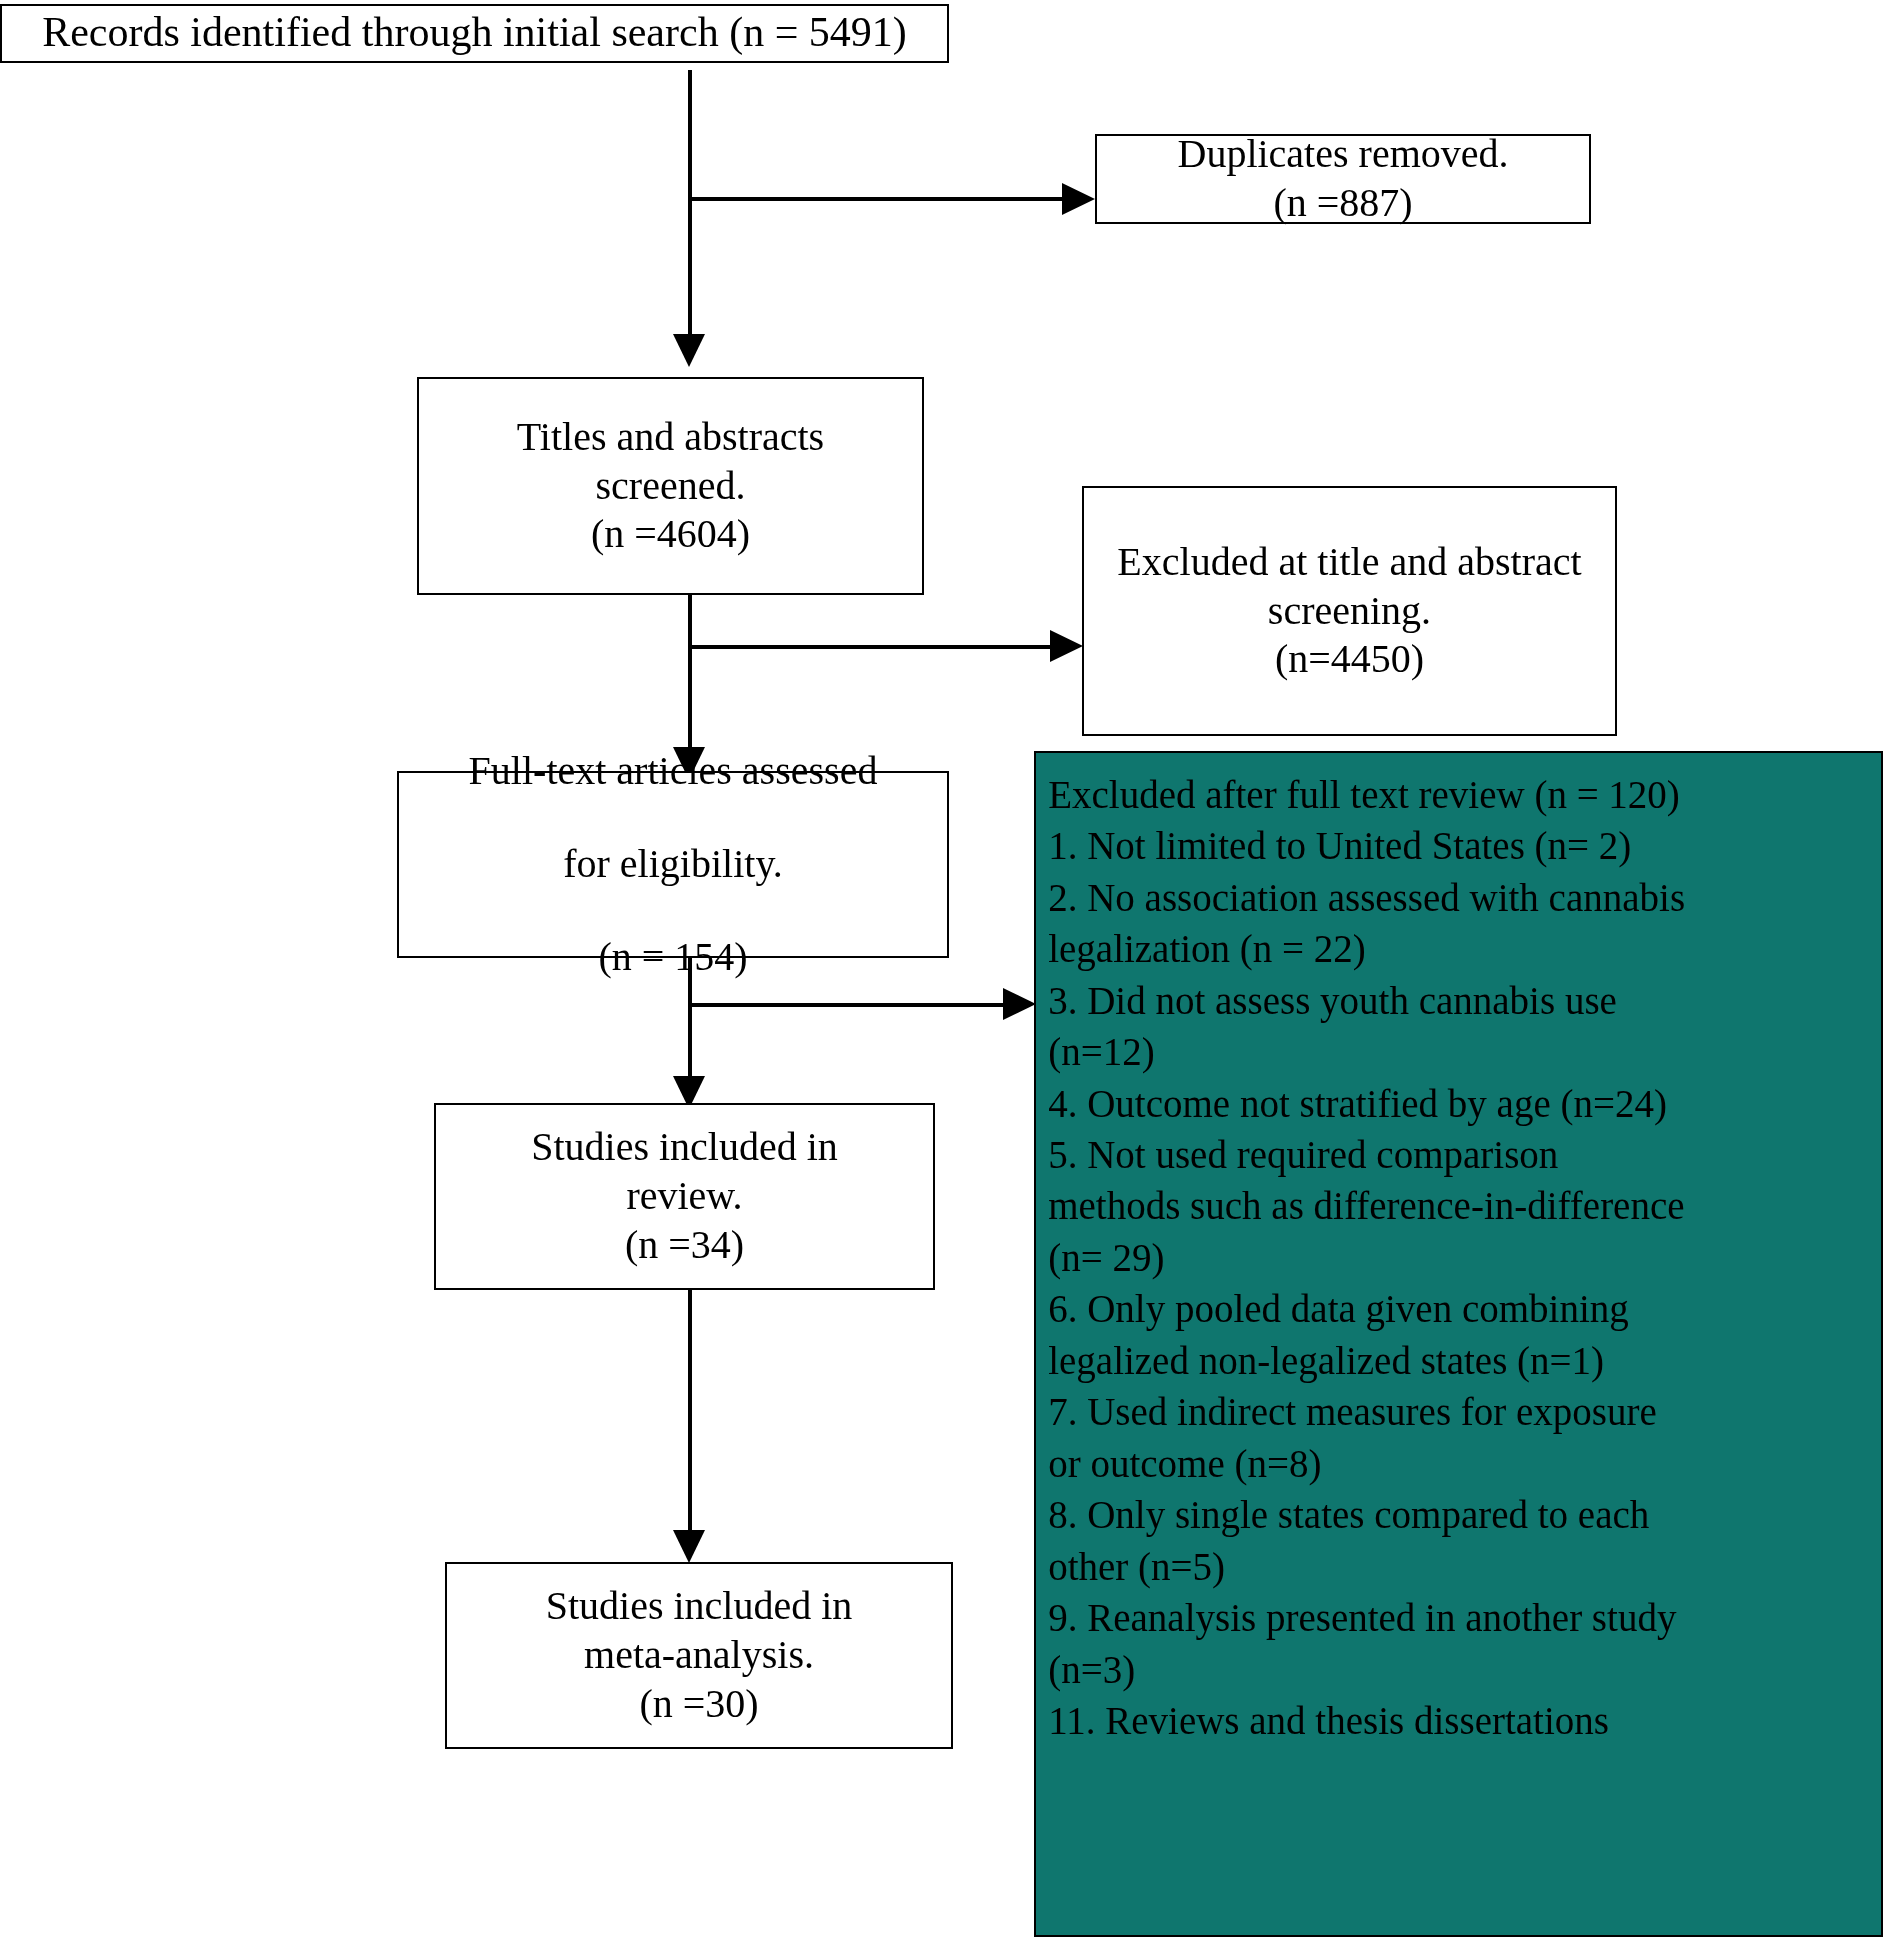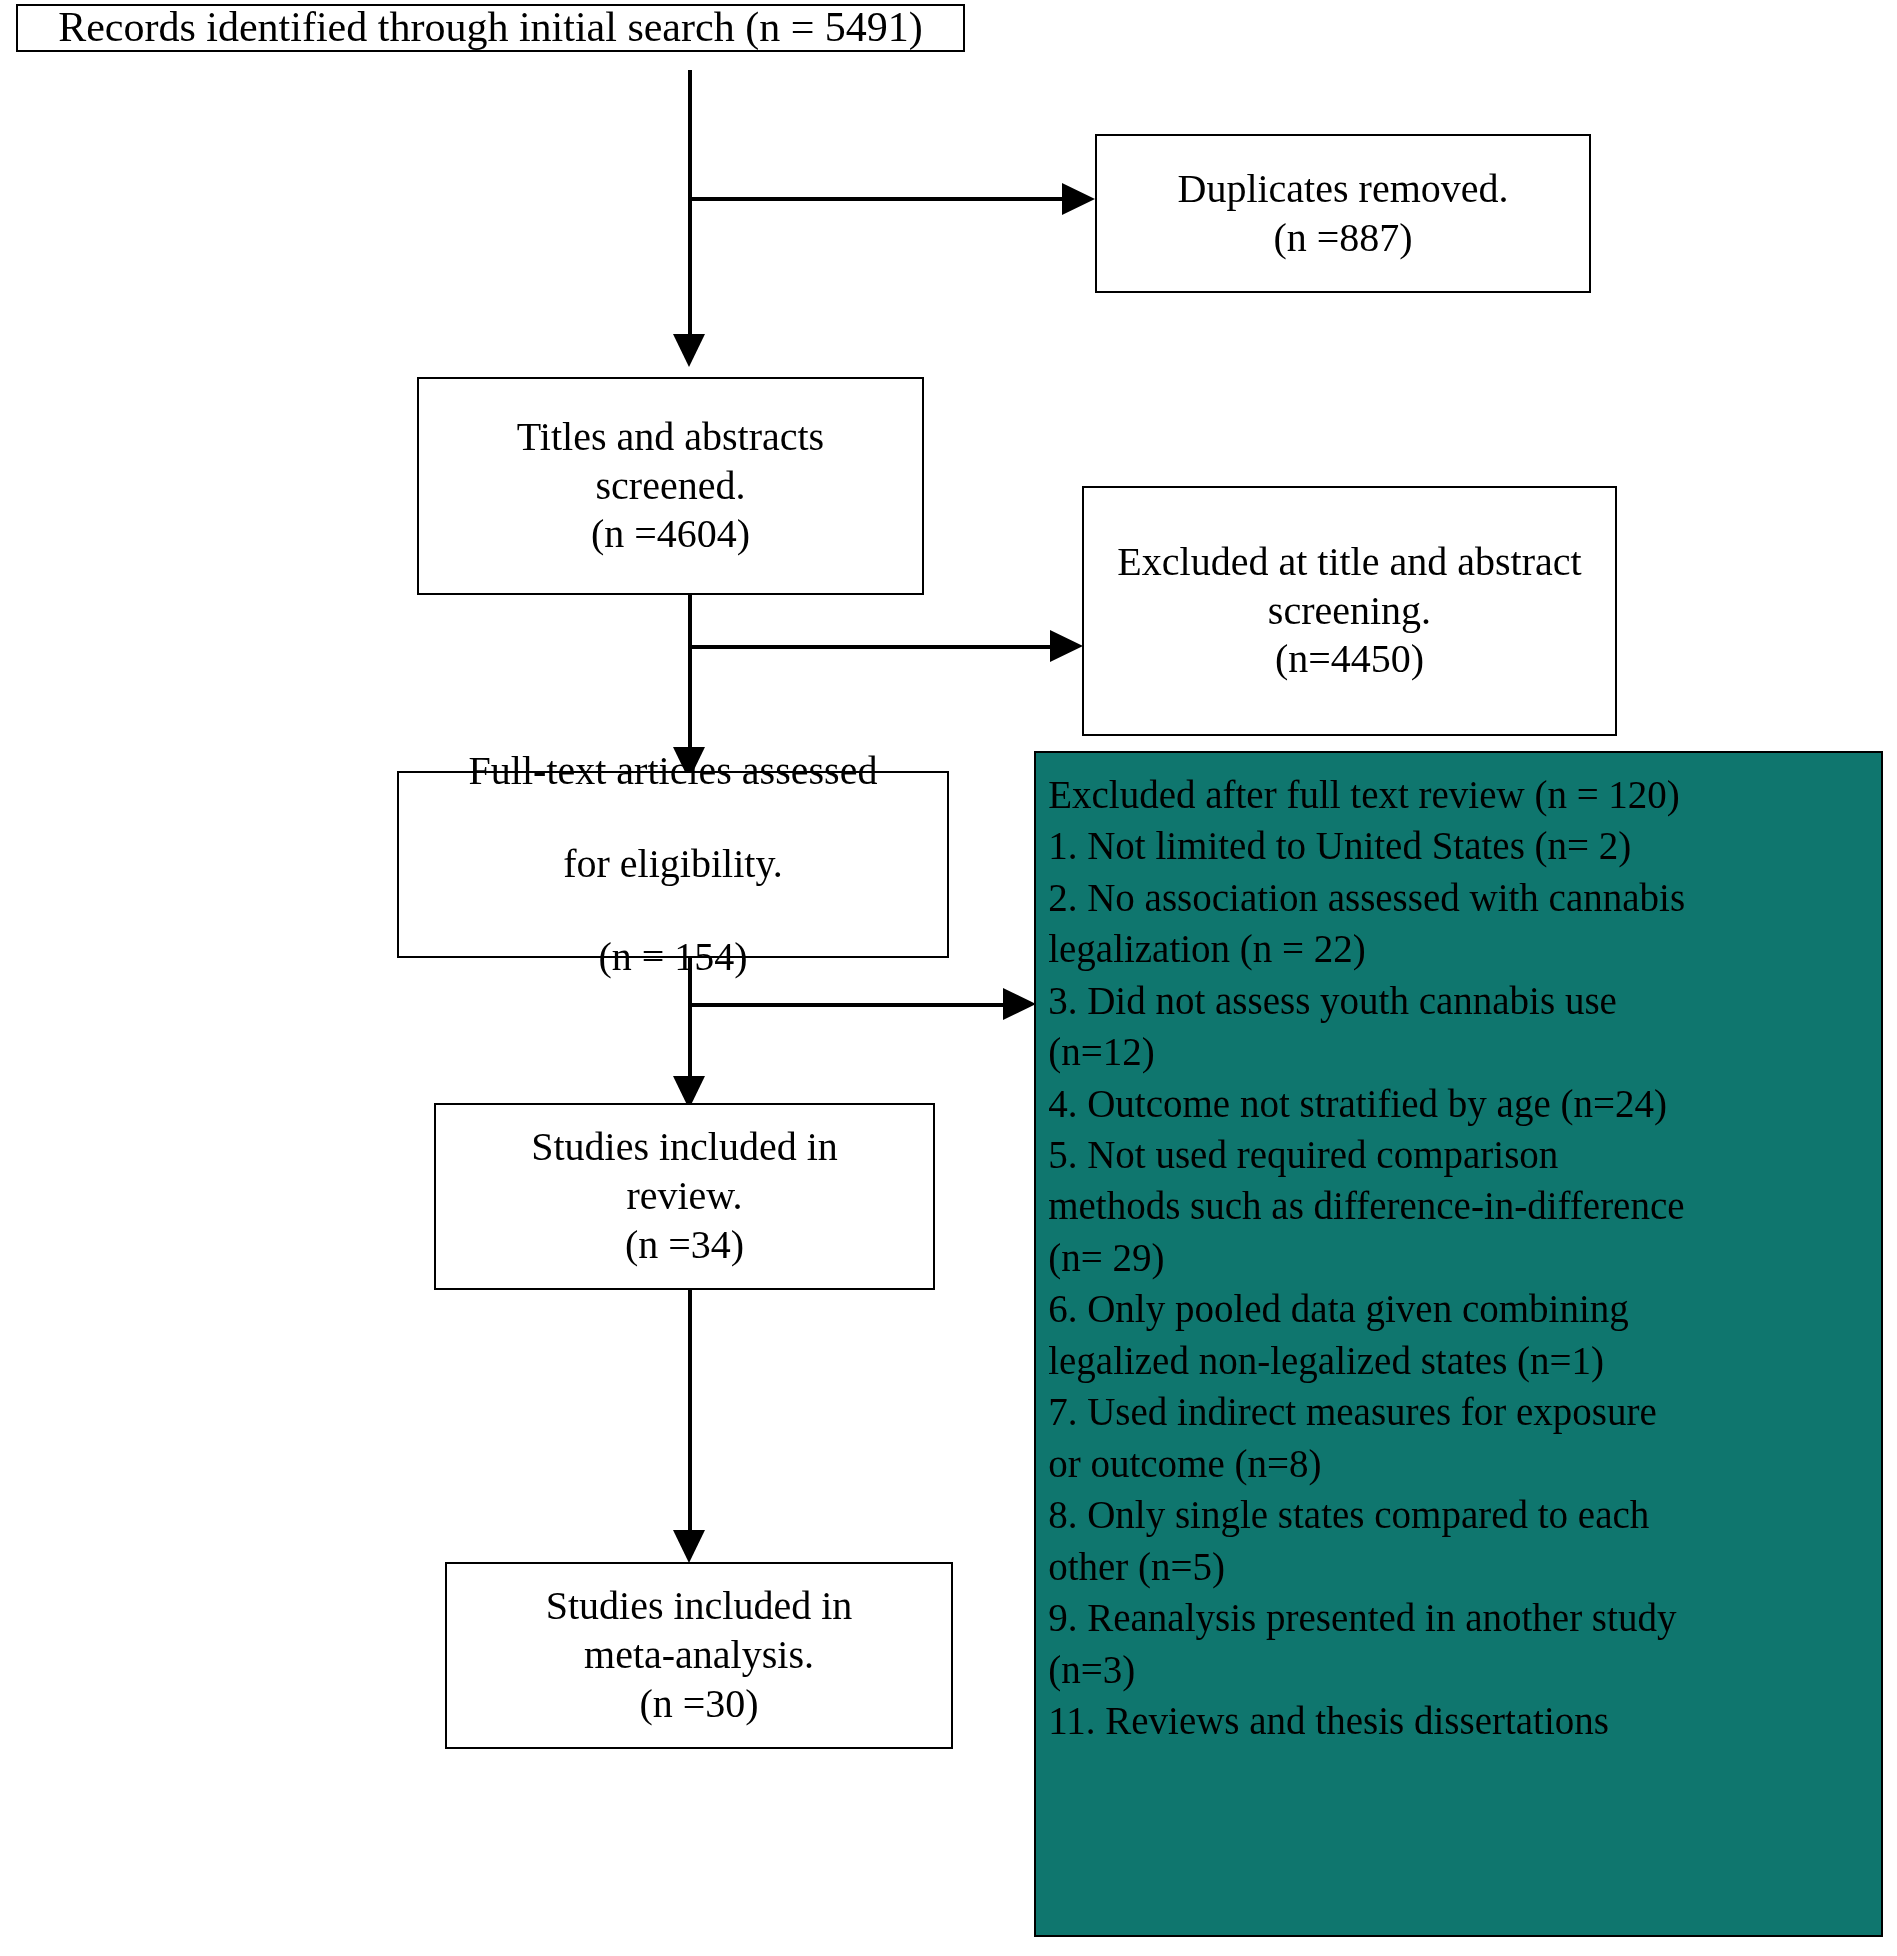--- a/index.html
+++ b/index.html
@@ -30,26 +30,26 @@
     line-height: 1.22;
     font-size: 40px;
     padding: 5.2px 8.7px;
   }
   .box .line {
     display: block;
     white-space: nowrap;
   }
   
   #box-records {
-    left: 16px;  top: 3.5px;  width: 949px; height: 48px;
+    left: 0px;  top: 3.5px;  width: 949px; height: 59px;
     font-size: 42px;
     border-width: 2.6px;
   }
   #box-duplicates {
-    left: 1095px; top: 134px; width: 496px; height: 159px;
+    left: 1095px; top: 134px; width: 496px; height: 90px;
   }
   #box-screened {
     left: 417px; top: 364px; width: 507px; height: 218px; margin-top: 13px;
   }
   #box-excluded-ta {
     left: 1082px; top: 486px; width: 535px; height: 250px;
   }
   #box-fulltext {
     left: 397px; top: 771px; width: 552px; height: 187px; gap: 44px;
   }

